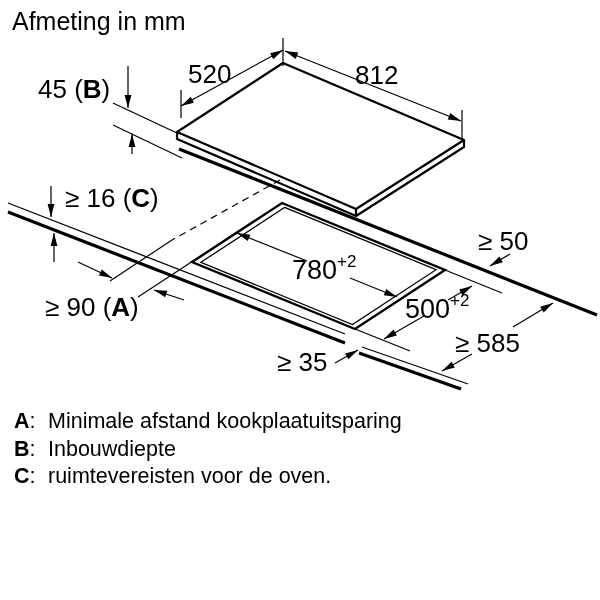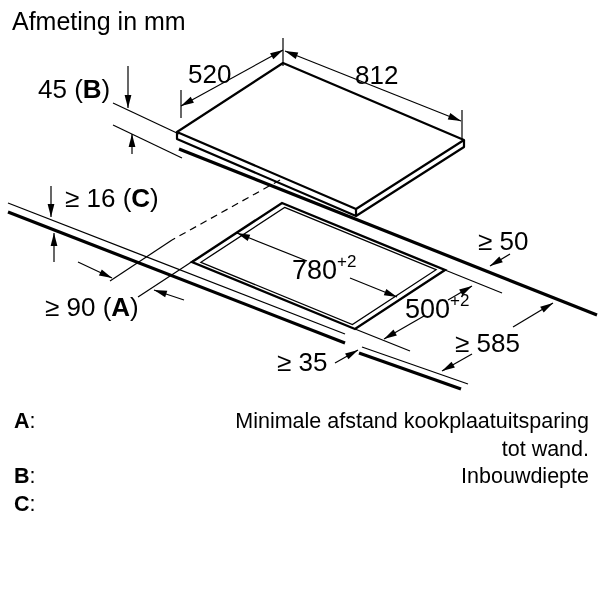--- a/index.html
+++ b/index.html
@@ -16,21 +16,21 @@
     fill:#000;
   }
   .legend{
     position:absolute;
     left:14px; top:408px; width:575px;
     font-size:21.5px; line-height:27.5px;
   }
   .legend-row{display:grid;grid-template-columns:34px 1fr;}
   .legend-key{font-weight:bold;}
   .legend-key .sep{font-weight:normal;}
-  .legend-lines div{white-space:nowrap;text-align:right;}
+  .legend-lines div{white-space:nowrap;}
 </style>
 </head>
 <body>
 
 <div class="page">
 
   <svg width="600" height="402" viewBox="0 0 600 402">
     <defs>
       <marker id="arr" viewBox="0 0 14 8" refX="13.4" refY="4" markerWidth="14" markerHeight="8" markerUnits="userSpaceOnUse" orient="auto-start-reverse">
         <path d="M0.5,0.6 L13.5,4 L0.5,7.4 Z" fill="#000"></path>
@@ -102,29 +102,29 @@
       <text x="277" y="371">≥ 35</text>
     </g>
   </svg>
 
   
   <div class="legend">
     <div class="legend-row">
       <div class="legend-key"><span>A</span><span class="sep">:</span></div>
       <div class="legend-lines">
         <div>Minimale afstand kookplaatuitsparing</div>
-        <div>tot wand.</div>
       </div>
     </div>
     <div class="legend-row">
       <div class="legend-key"><span>B</span><span class="sep">:</span></div>
       <div class="legend-lines">
         <div>Inbouwdiepte</div>
       </div>
     </div>
     <div class="legend-row">
       <div class="legend-key"><span>C</span><span class="sep">:</span></div>
       <div class="legend-lines">
+        <div>ruimtevereisten voor de oven.</div>
       </div>
     </div>
   </div>
 
 </div>
 
 </body></html>

